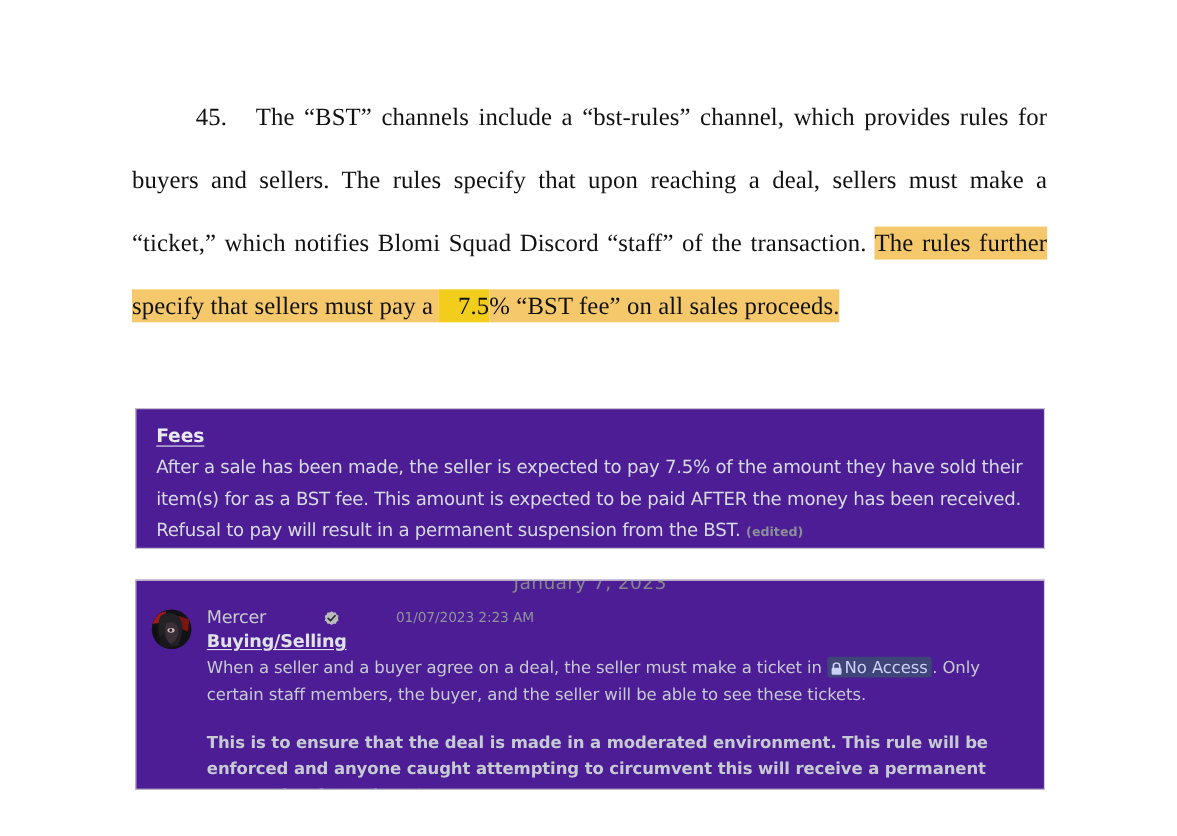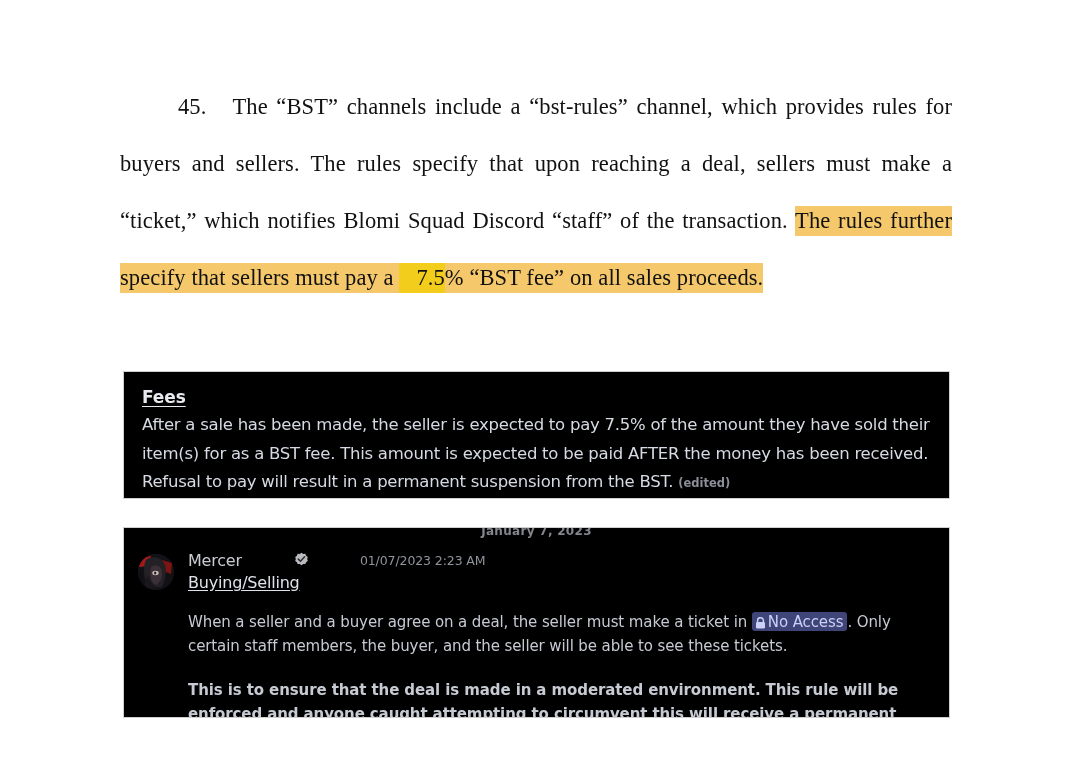--- a/index.html
+++ b/index.html
@@ -33,21 +33,21 @@
   .para-indent { display: inline-block; width: 58px; }
   .para-num { }
   .para-gap { display: inline-block; width: 26px; }
 
   .hl        { background: #f5c96b; padding: 2px 0 3px 0; }
   .hl-strong { background: #f3cd1c; padding: 2px 0 3px 17px; }
 
   
   .shot {
     position: absolute;
-    background: #000000;
+    background: #4c1d95;
     border: 1px solid #cfcfcf;
     overflow: hidden;
     font-family: "DejaVu Sans", "Liberation Sans", sans-serif;
   }
 
   #shot-fees {
     left: 123px;
     top: 371px;
     width: 827px;
     height: 128px;
@@ -84,22 +84,22 @@
     padding: 0;
   }
   .date-divider {
     height: 14px;
     text-align: center;
     overflow: hidden;
     position: relative;
   }
   .date-divider span {
     display: inline-block;
-    font-size: 12px;
-    font-weight: bold;
+    font-size: 17px;
+    font-weight: normal;
     color: #84868c;
     letter-spacing: 0.3px;
     position: relative;
     top: -8px;
   }
   .msg {
     display: flex;
     padding: 10px 18px 0 14px;
   }
   .avatar {
@@ -110,21 +110,21 @@
     margin-top: 2px;
     margin-right: 14px;
     overflow: hidden;
     position: relative;
     background: #1b1b20;
   }
   .avatar svg { display: block; width: 36px; height: 36px; }
   .msg-col { flex: 1 1 auto; min-width: 0; }
   .msg-head {
     display: flex;
-    align-items: flex-start;
+    align-items: flex-end;
     line-height: 18px;
     margin-bottom: 1px;
     gap: 45px;
   }
   .author {
     font-size: 16px;
     color: #c9ccd1;
     letter-spacing: -0.2px;
   }
   .verified {
@@ -133,26 +133,26 @@
     flex: 0 0 15px;
   }
   .verified svg { display:block; width:15px; height:15px; }
   .timestamp {
     font-size: 12.5px;
     color: #8f939b;
     letter-spacing: -0.1px;
   }
   .msg-title {
     font-size: 16px;
-    font-weight: normal;
+    font-weight: bold;
     color: #dfe2e8;
     text-decoration: underline;
     text-underline-offset: 2px;
     line-height: 23px;
-    margin-bottom: 16px;
+    margin-bottom: 1px;
     letter-spacing: -0.2px;
   }
   .msg-p {
     font-size: 15px;
     color: #c6cad3;
     line-height: 24px;
     letter-spacing: -0.1px;
     margin: 0;
   }
   .msg-p + .msg-p { margin-top: 20px; font-weight: bold; }

